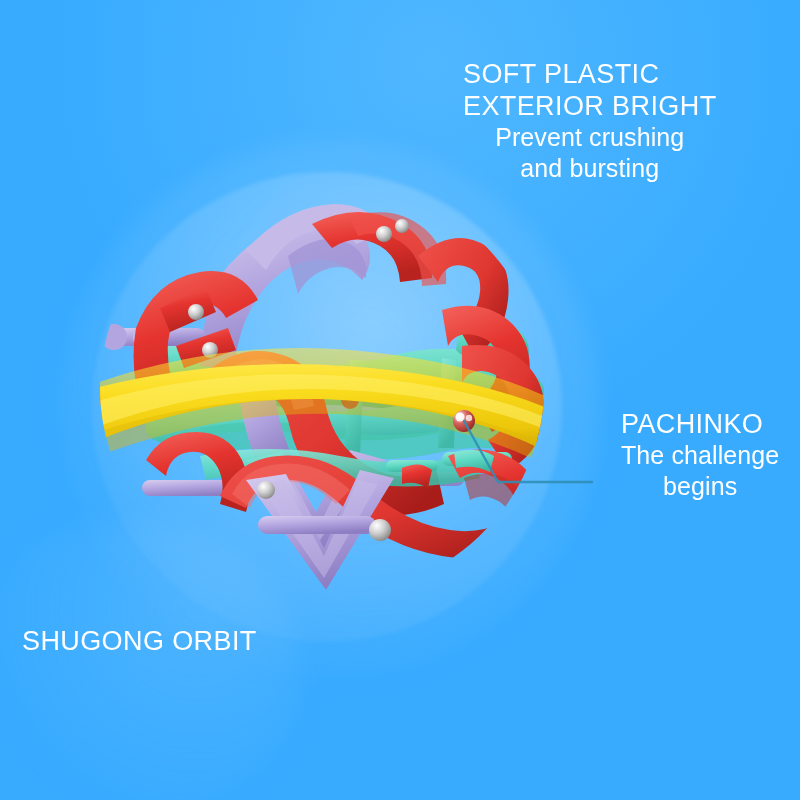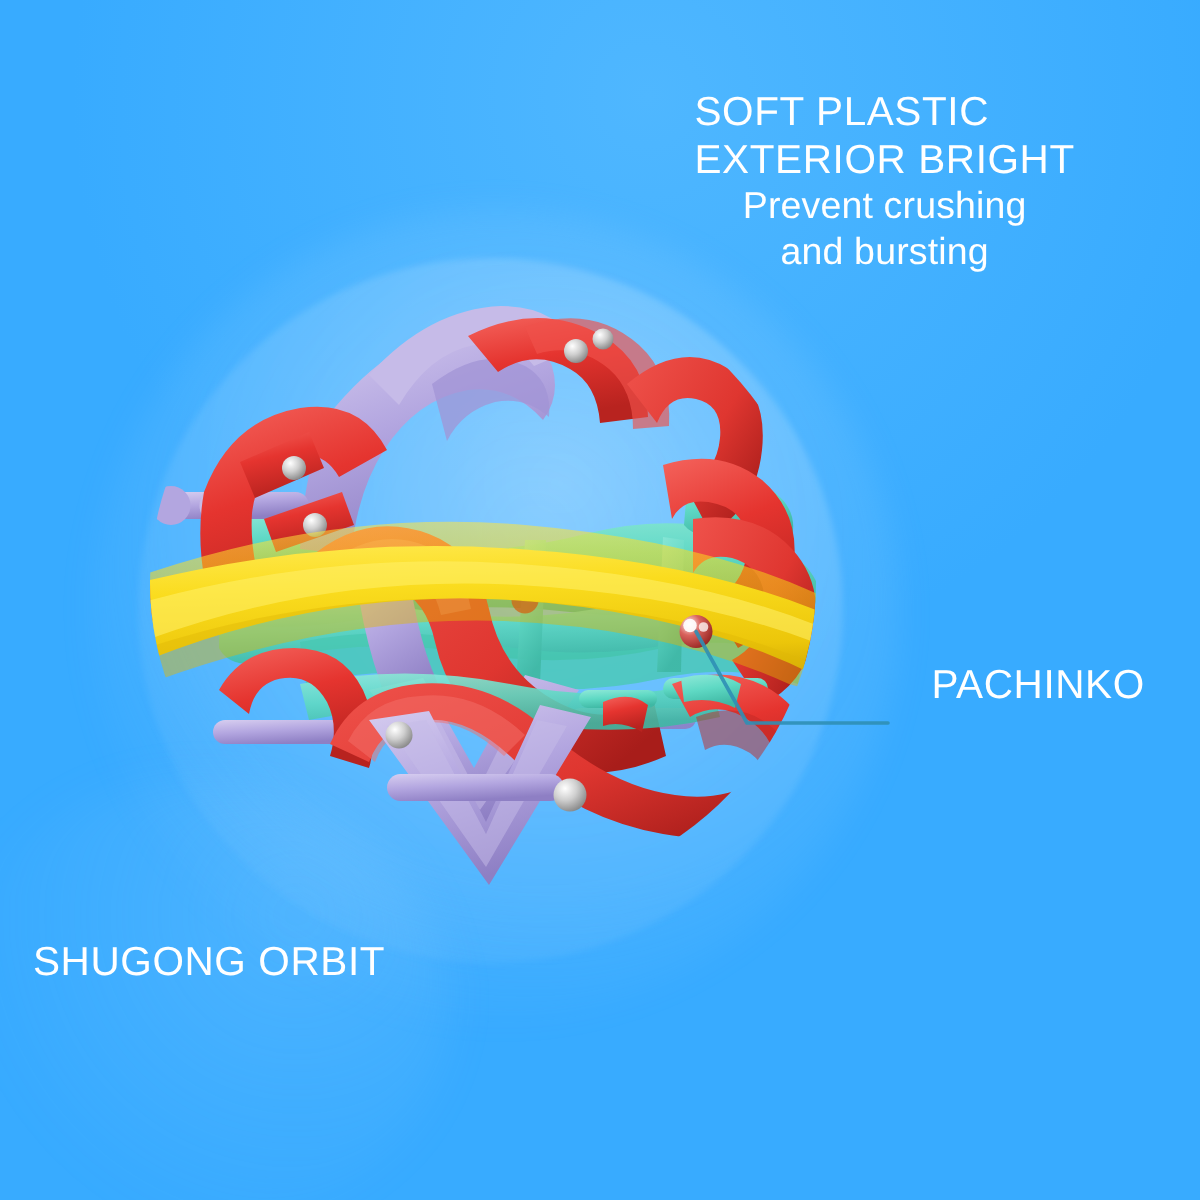--- a/index.html
+++ b/index.html
@@ -63,21 +63,21 @@
   }
   .callout .sub{
     color:#ffffff;
     font-size:25px;
     line-height:31px;
     letter-spacing:.1px;
     white-space:pre-line;
     text-align:center;
   }
   #c-soft{left:463px;top:58px;}
-  #c-pach{left:621px;top:408px;margin-top:32px;}
+  #c-pach{left:621px;top:408px;}
   #c-shu{left:22px;top:625px;}
 
   
   .leader{position:absolute;left:0;top:0;width:800px;height:800px;pointer-events:none;}
 </style>
 </head>
 <body>
 
 <div id="stage">
 
@@ -287,19 +287,21 @@
 
   <div class="callout" id="c-soft">
     <div class="hd">SOFT PLASTIC
 EXTERIOR BRIGHT</div>
     <div class="sub">Prevent crushing
 and bursting</div>
   </div>
 
   <div class="callout" id="c-pach">
     <div class="hd">PACHINKO</div>
+    <div class="sub">The challenge
+begins</div>
   </div>
 
   <div class="callout" id="c-shu">
     <div class="hd">SHUGONG ORBIT</div>
   </div>
 
 </div>
 
 </body></html>

